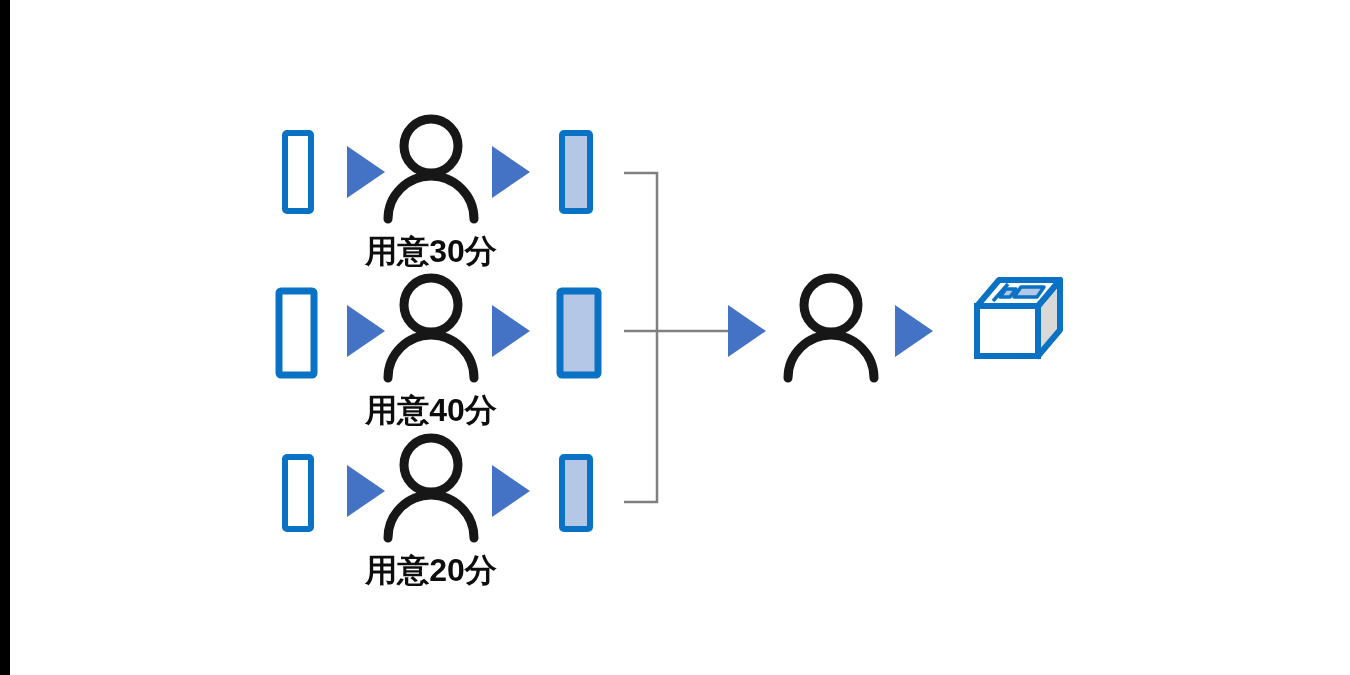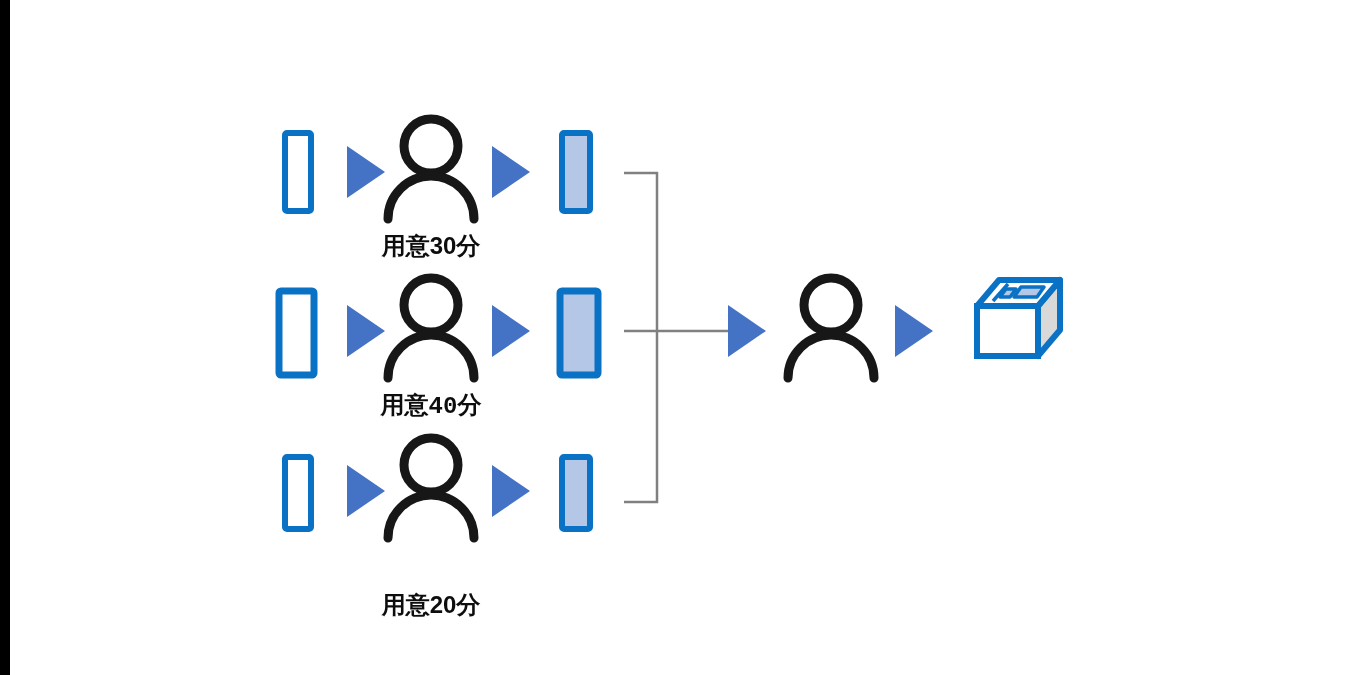--- a/index.html
+++ b/index.html
@@ -31,21 +31,21 @@
     position: absolute;
     left: 0;
     top: 0;
     width: 1350px;
     height: 675px;
   }
   .label {
     position: absolute;
     font-family: "Liberation Sans", "DejaVu Sans", sans-serif;
     font-weight: bold;
-    font-size: 24px;
+    font-size: 32px;
     color: #0d0d0d;
     white-space: nowrap;
     letter-spacing: 0px;
     text-align: center;
     transform: translateX(-50%);
   }
 </style>
 </head>
 <body>
 
@@ -147,18 +147,18 @@
 
       <polygon points="1000,297 1006,289 1016,289 1010,297" fill="#B4C7E7" stroke="#0A72C4" stroke-width="3.5" stroke-linejoin="round"></polygon>
       <polygon points="1014,297 1021,287 1044,287 1037,297" fill="#B4C7E7" stroke="#0A72C4" stroke-width="3.5" stroke-linejoin="round"></polygon>
       <path d="M 993 301 L 1008 284" fill="none" stroke="#0A72C4" stroke-width="3.5"></path>
     </g>
 
   </svg>
 
   <div class="label" style="left:431px; top:230px;">用意30分</div>
 
-  <div class="label" style="left:431px; top:389px;font-family:Liberation Mono, monospace;">用意40分</div>
+  <div class="label" style="left:431px; top:389px;">用意40分</div>
 
-  <div class="label" style="left:431px; top:549px;margin-top:40px;">用意20分</div>
+  <div class="label" style="left:431px; top:549px;">用意20分</div>
 
 
 </div>
 
 </body></html>

